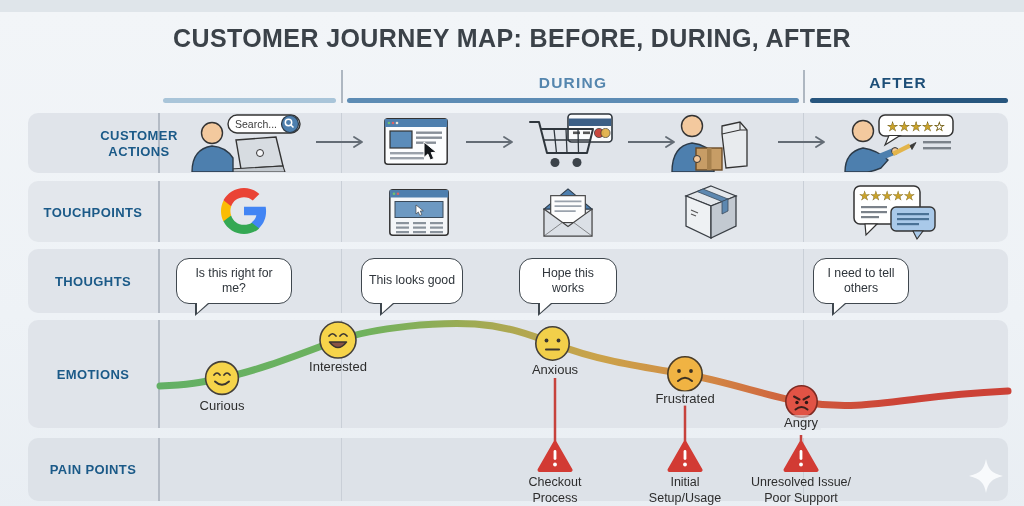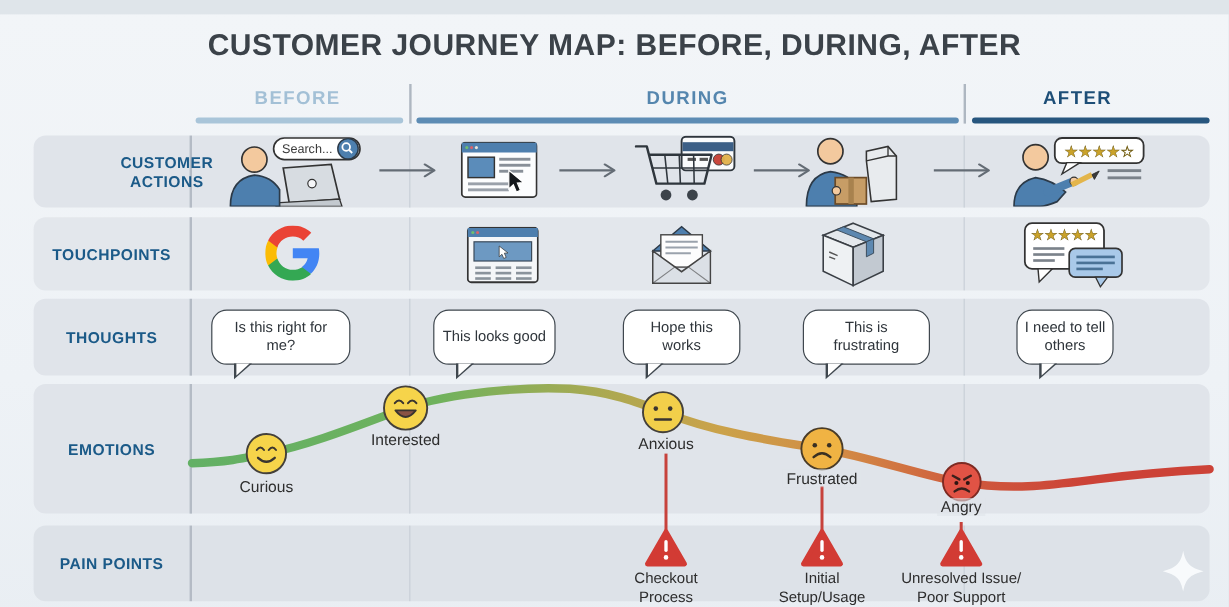--- a/index.html
+++ b/index.html
@@ -33,21 +33,20 @@
   .pain-label{font-size:12.5px;color:#2d2d2d;text-align:center;white-space:pre-line;line-height:1.3;}
   svg{display:block;}
 </style>
 </head>
 <body>
 
 <div id="canvas">
 
   <div class="abs title">CUSTOMER JOURNEY MAP: BEFORE, DURING, AFTER</div>
 
-  <div class="abs phase" style="left:188px;width:120px;color:#a3c0d6;">BEFORE</div>
   <div class="abs phase" style="left:453px;width:240px;color:#5586ae;">DURING</div>
   <div class="abs phase" style="left:838px;width:120px;color:#1d4e77;">AFTER</div>
   <div class="abs phase-bar" style="left:163px;width:173px;background:#a9c5d9;"></div>
   <div class="abs phase-bar" style="left:347px;width:452px;background:#5d8cb4;"></div>
   <div class="abs phase-bar" style="left:810px;width:198px;background:#27567e;"></div>
   <div class="abs htick" style="left:341px;"></div>
   <div class="abs htick" style="left:803px;"></div>
 
   <div class="abs band" style="top:101px;height:60px;">
     <div class="vlabel"></div>
@@ -240,24 +239,21 @@
 
   <div class="bubble" style="left:176px;top:246px;width:116px;height:46px;">
       <span>Is this right for me?</span>
     </div>
   <div class="bubble" style="left:361px;top:246px;width:102px;height:46px;">
       <span>This looks good</span>
     </div>
   <div class="bubble" style="left:519px;top:246px;width:98px;height:46px;justify-content:center;">
       <span>Hope this works</span>
     </div>
-  <div class="bubble" style="left:669px;top:246px;width:106px;height:46px;">
-      <span>This is frustrating</span>
-    </div>
-  <div class="bubble" style="left:847px;top:246px;width:81px;height:46px;">
+  <div class="bubble" style="left:813px;top:246px;width:96px;height:46px;">
       <span>I need to tell others</span>
     </div>
 
   <div class="abs" style="left:155px;top:302px;overflow:visible;">
     <svg width="862" height="136" viewBox="0 0 862 136" style="overflow:visible;">
       <defs>
         <linearGradient id="moodgrad" x1="0" y1="0" x2="1" y2="0">
           <stop offset="0" stop-color="#63b065"></stop>
             <stop offset="0.24" stop-color="#6fb25d"></stop>
           <stop offset="0.4" stop-color="#aaa952"></stop>

